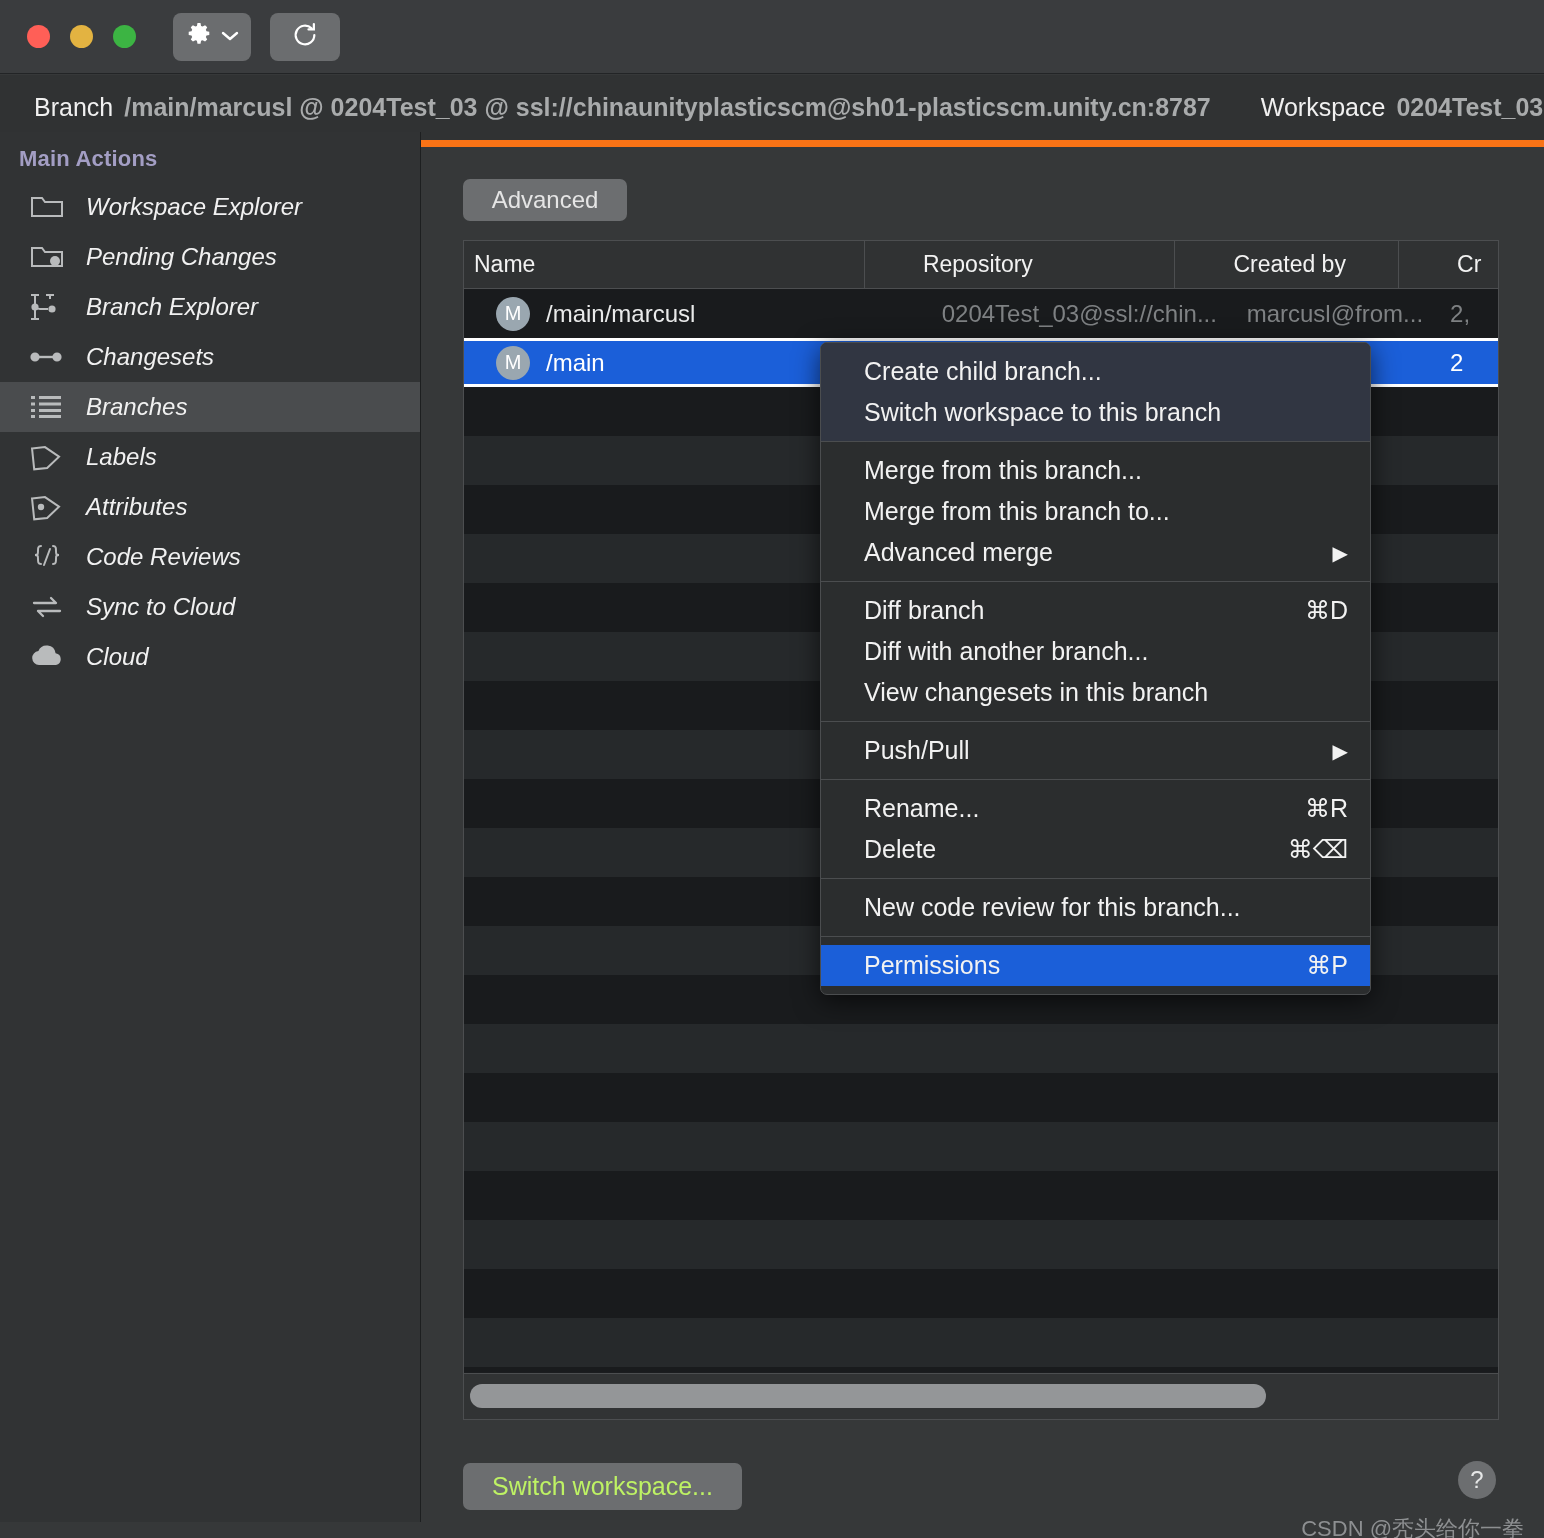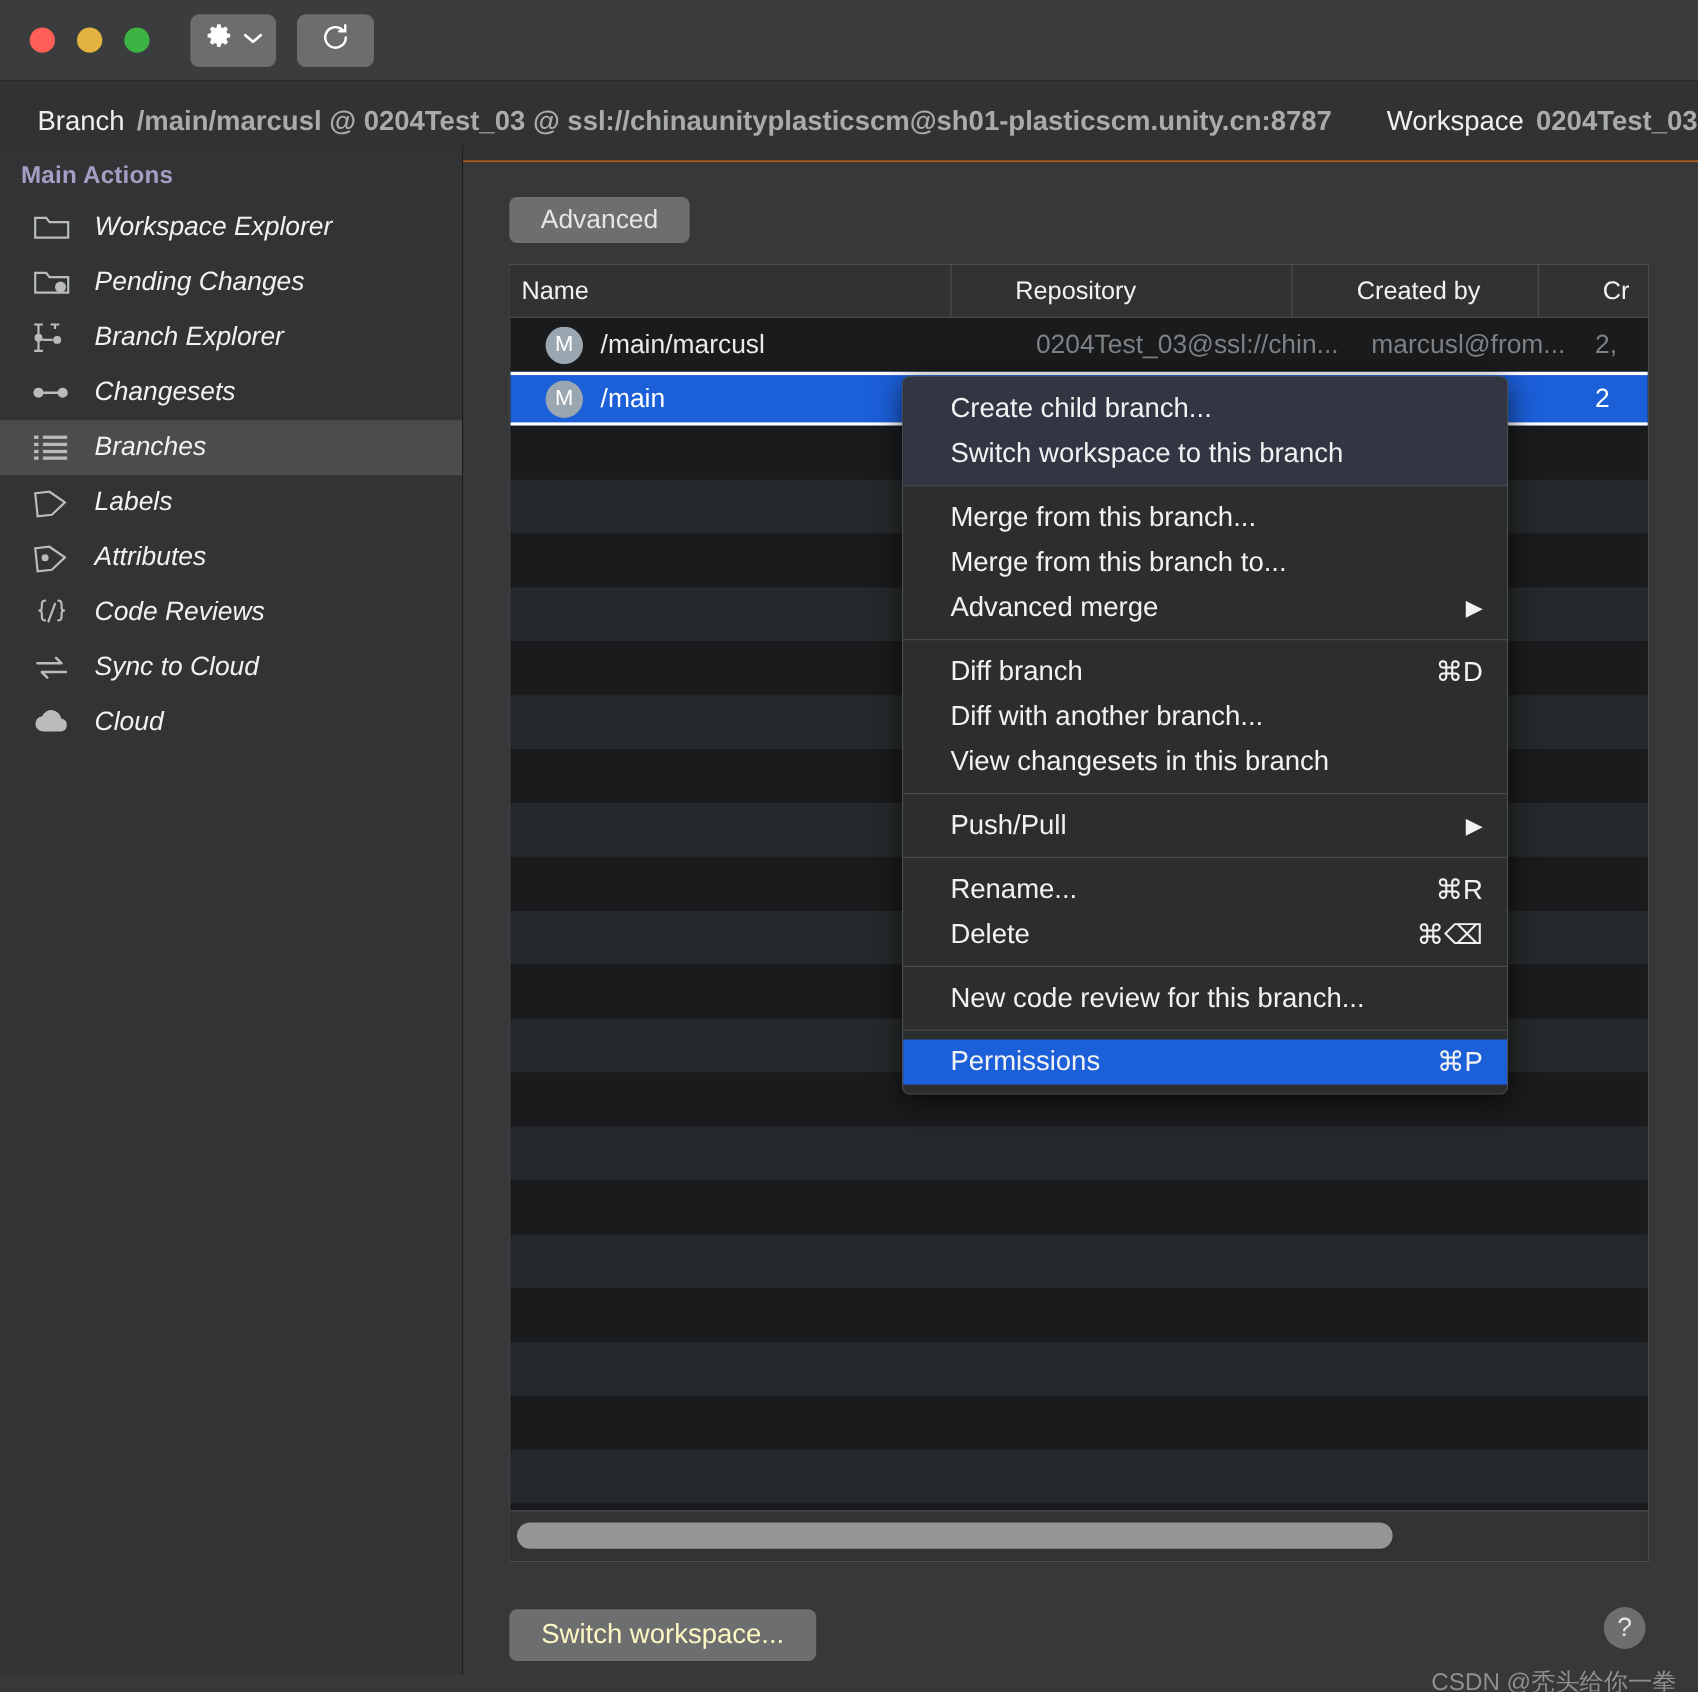--- a/index.html
+++ b/index.html
@@ -29,21 +29,21 @@
     display: flex; align-items: center; justify-content: center;
     gap: 9px; color: #f2f2f2;
   }
   .tb-btn.gear { width: 78px; margin-left: 37px; }
   .tb-btn.refresh { width: 70px; margin-left: 19px; }
 
   
   .infobar {
     position: absolute; left: 0; top: 75px; width: 1544px; height: 72px;
     background: #303233;
-    border-bottom: 1px solid #f97316;
+    border-bottom: 7px solid #f97316;
     display: flex; align-items: center;
     white-space: nowrap; overflow: hidden;
   }
   .infobar .seg { display: flex; align-items: baseline; gap: 11px; }
   .info-label { color: #f0f0f0; font-size: 25px; }
   .info-value { color: #a9abac; font-size: 25px; font-weight: bold; }
   .seg.branchseg { margin-left: 34px; }
   .seg.wsseg { margin-left: 32px; }
   .infobar .divider {
     width: 1px; height: 72px; background: #202223; margin-left: 0;
@@ -124,21 +124,21 @@
     background: #313334; border-top: 1px solid #4c4e50;
   }
   .hscroll-thumb {
     position: absolute; left: 6px; top: 10px; width: 796px; height: 24px;
     background: #949698; border-radius: 12px;
   }
 
   .switch-btn {
     position: absolute; left: 41px; top: 1315px;
     width: 279px; height: 47px; border-radius: 7px;
-    background: #6c6e70; color: #fef9c3; font-size: 25px;
+    background: #6c6e70; color: #bef264; font-size: 25px;
     display:flex; align-items:center; justify-content:center; border:none;
     font-family: "Liberation Sans", sans-serif;
   }
   .help-btn {
     position: absolute; right: 48px; top: 1313px;
     width: 38px; height: 38px; border-radius: 50%;
     background: #6c6e70; color: #e6e7e7; font-size: 24px;
     display:flex; align-items:center; justify-content:center;
   }
   .watermark {

